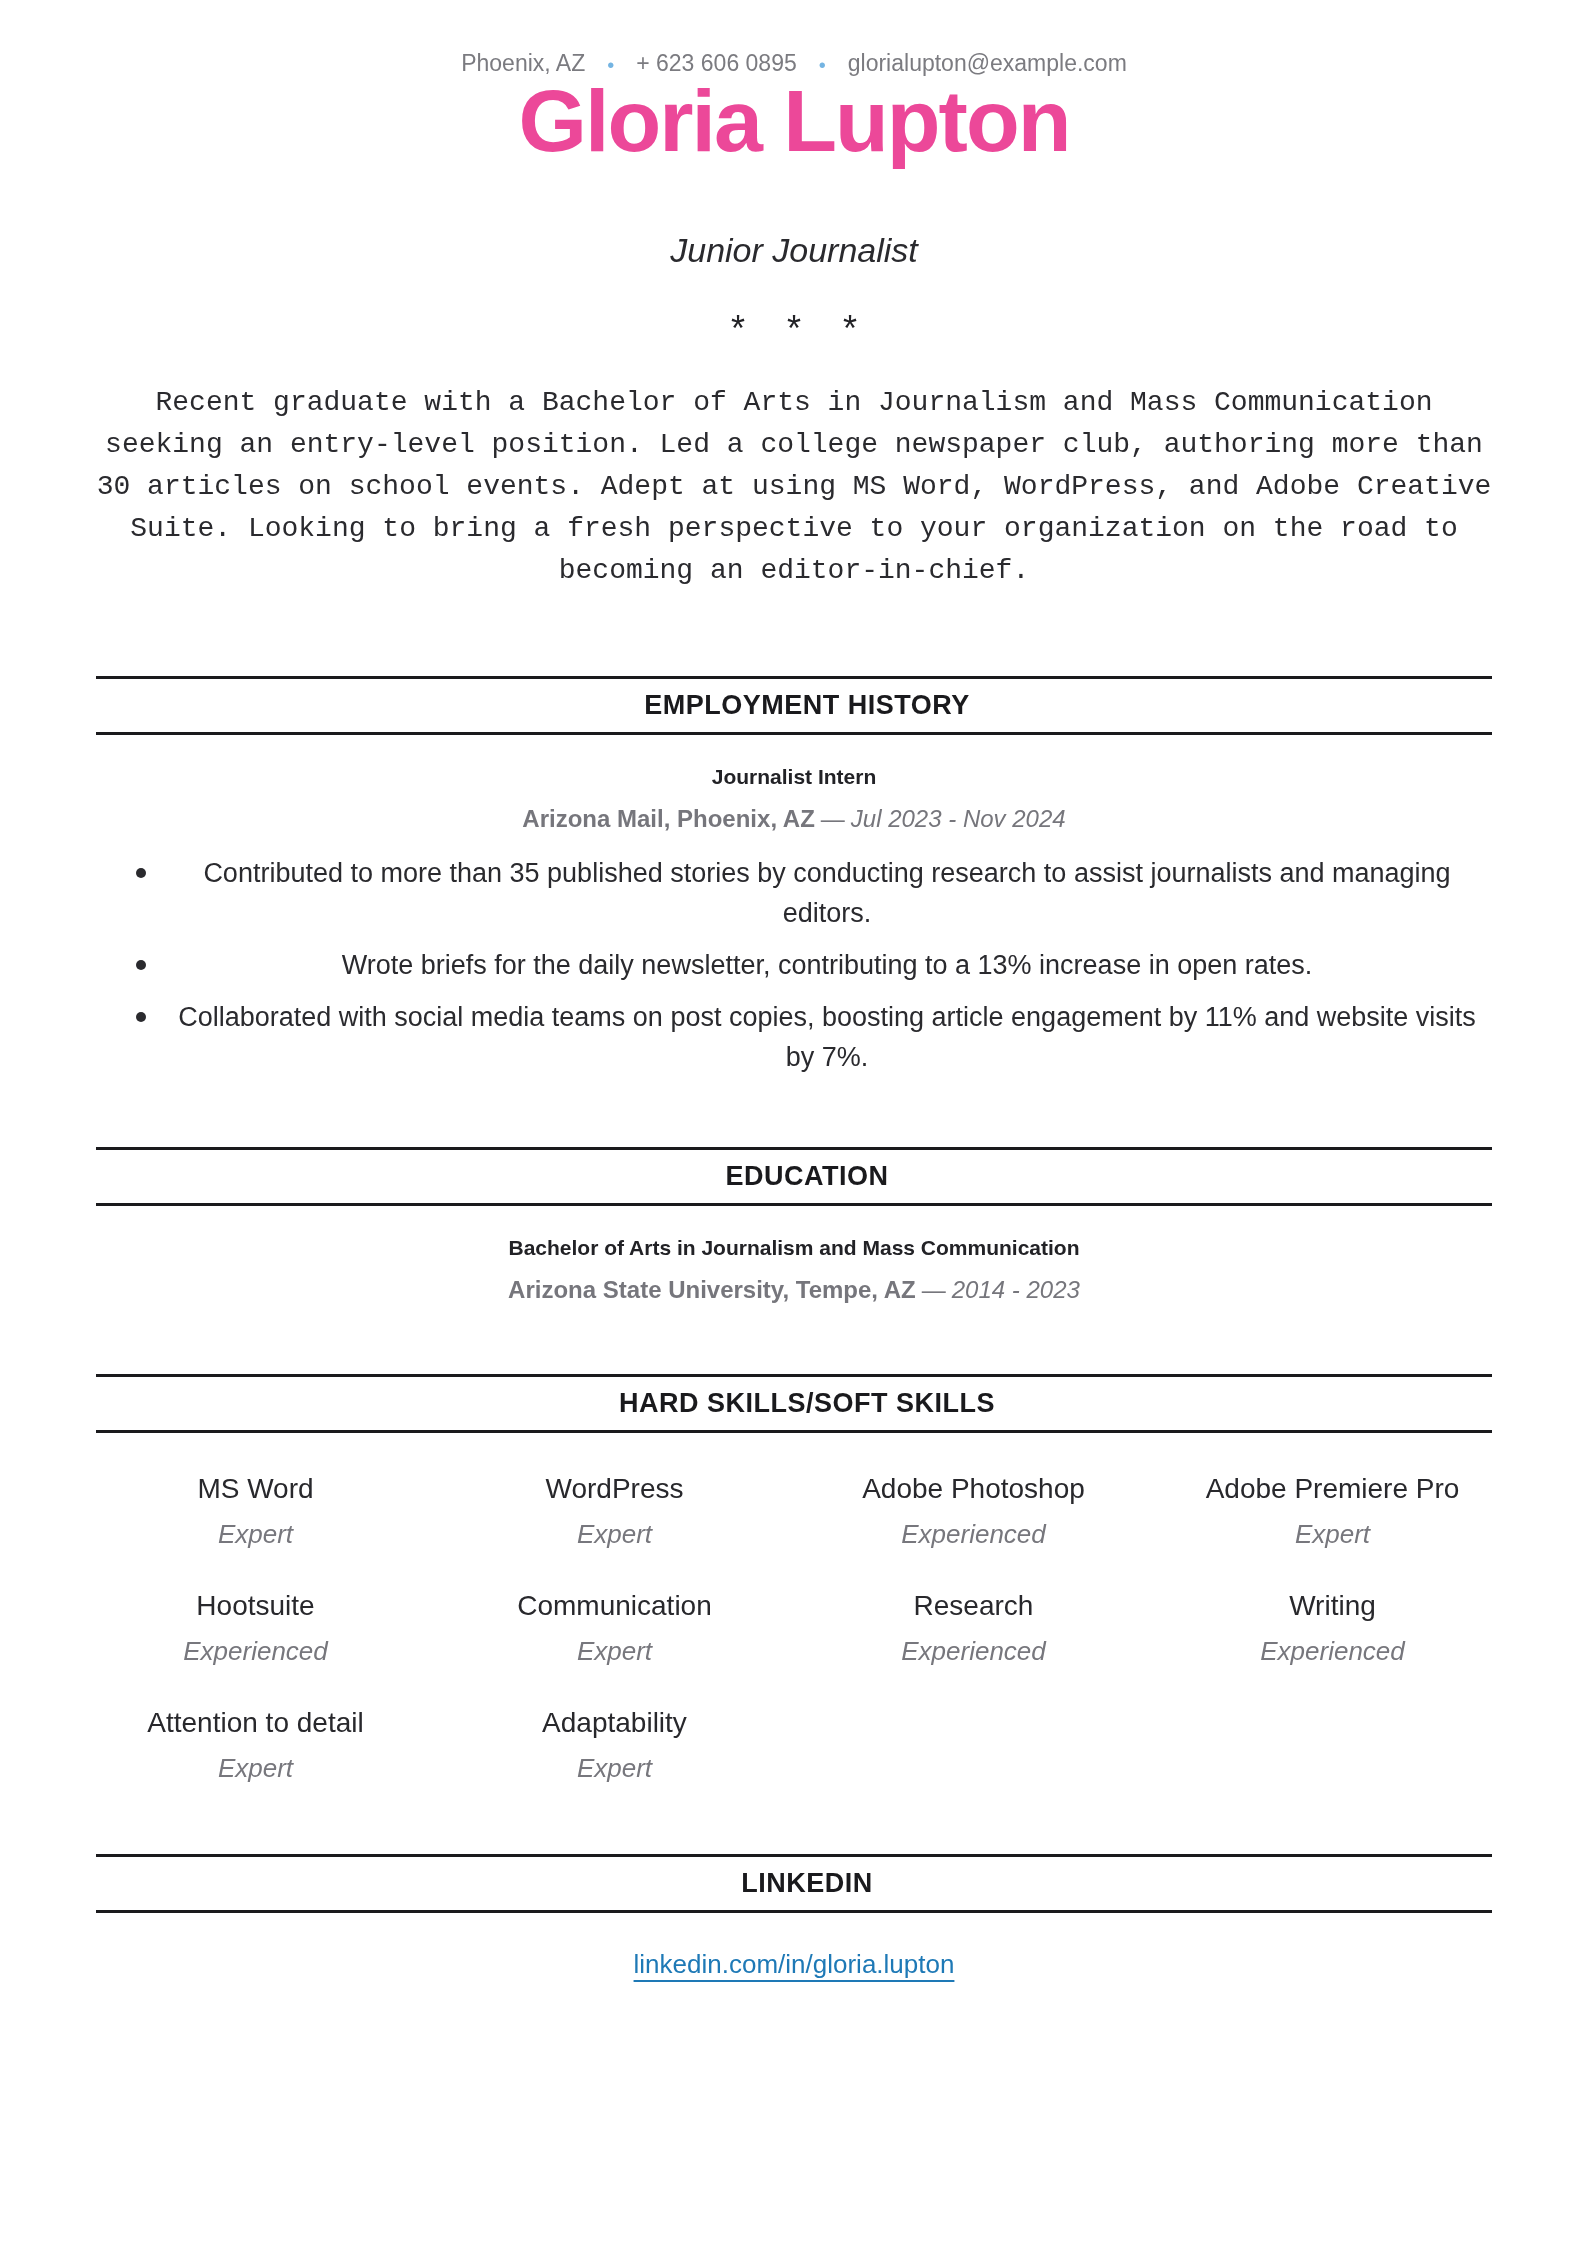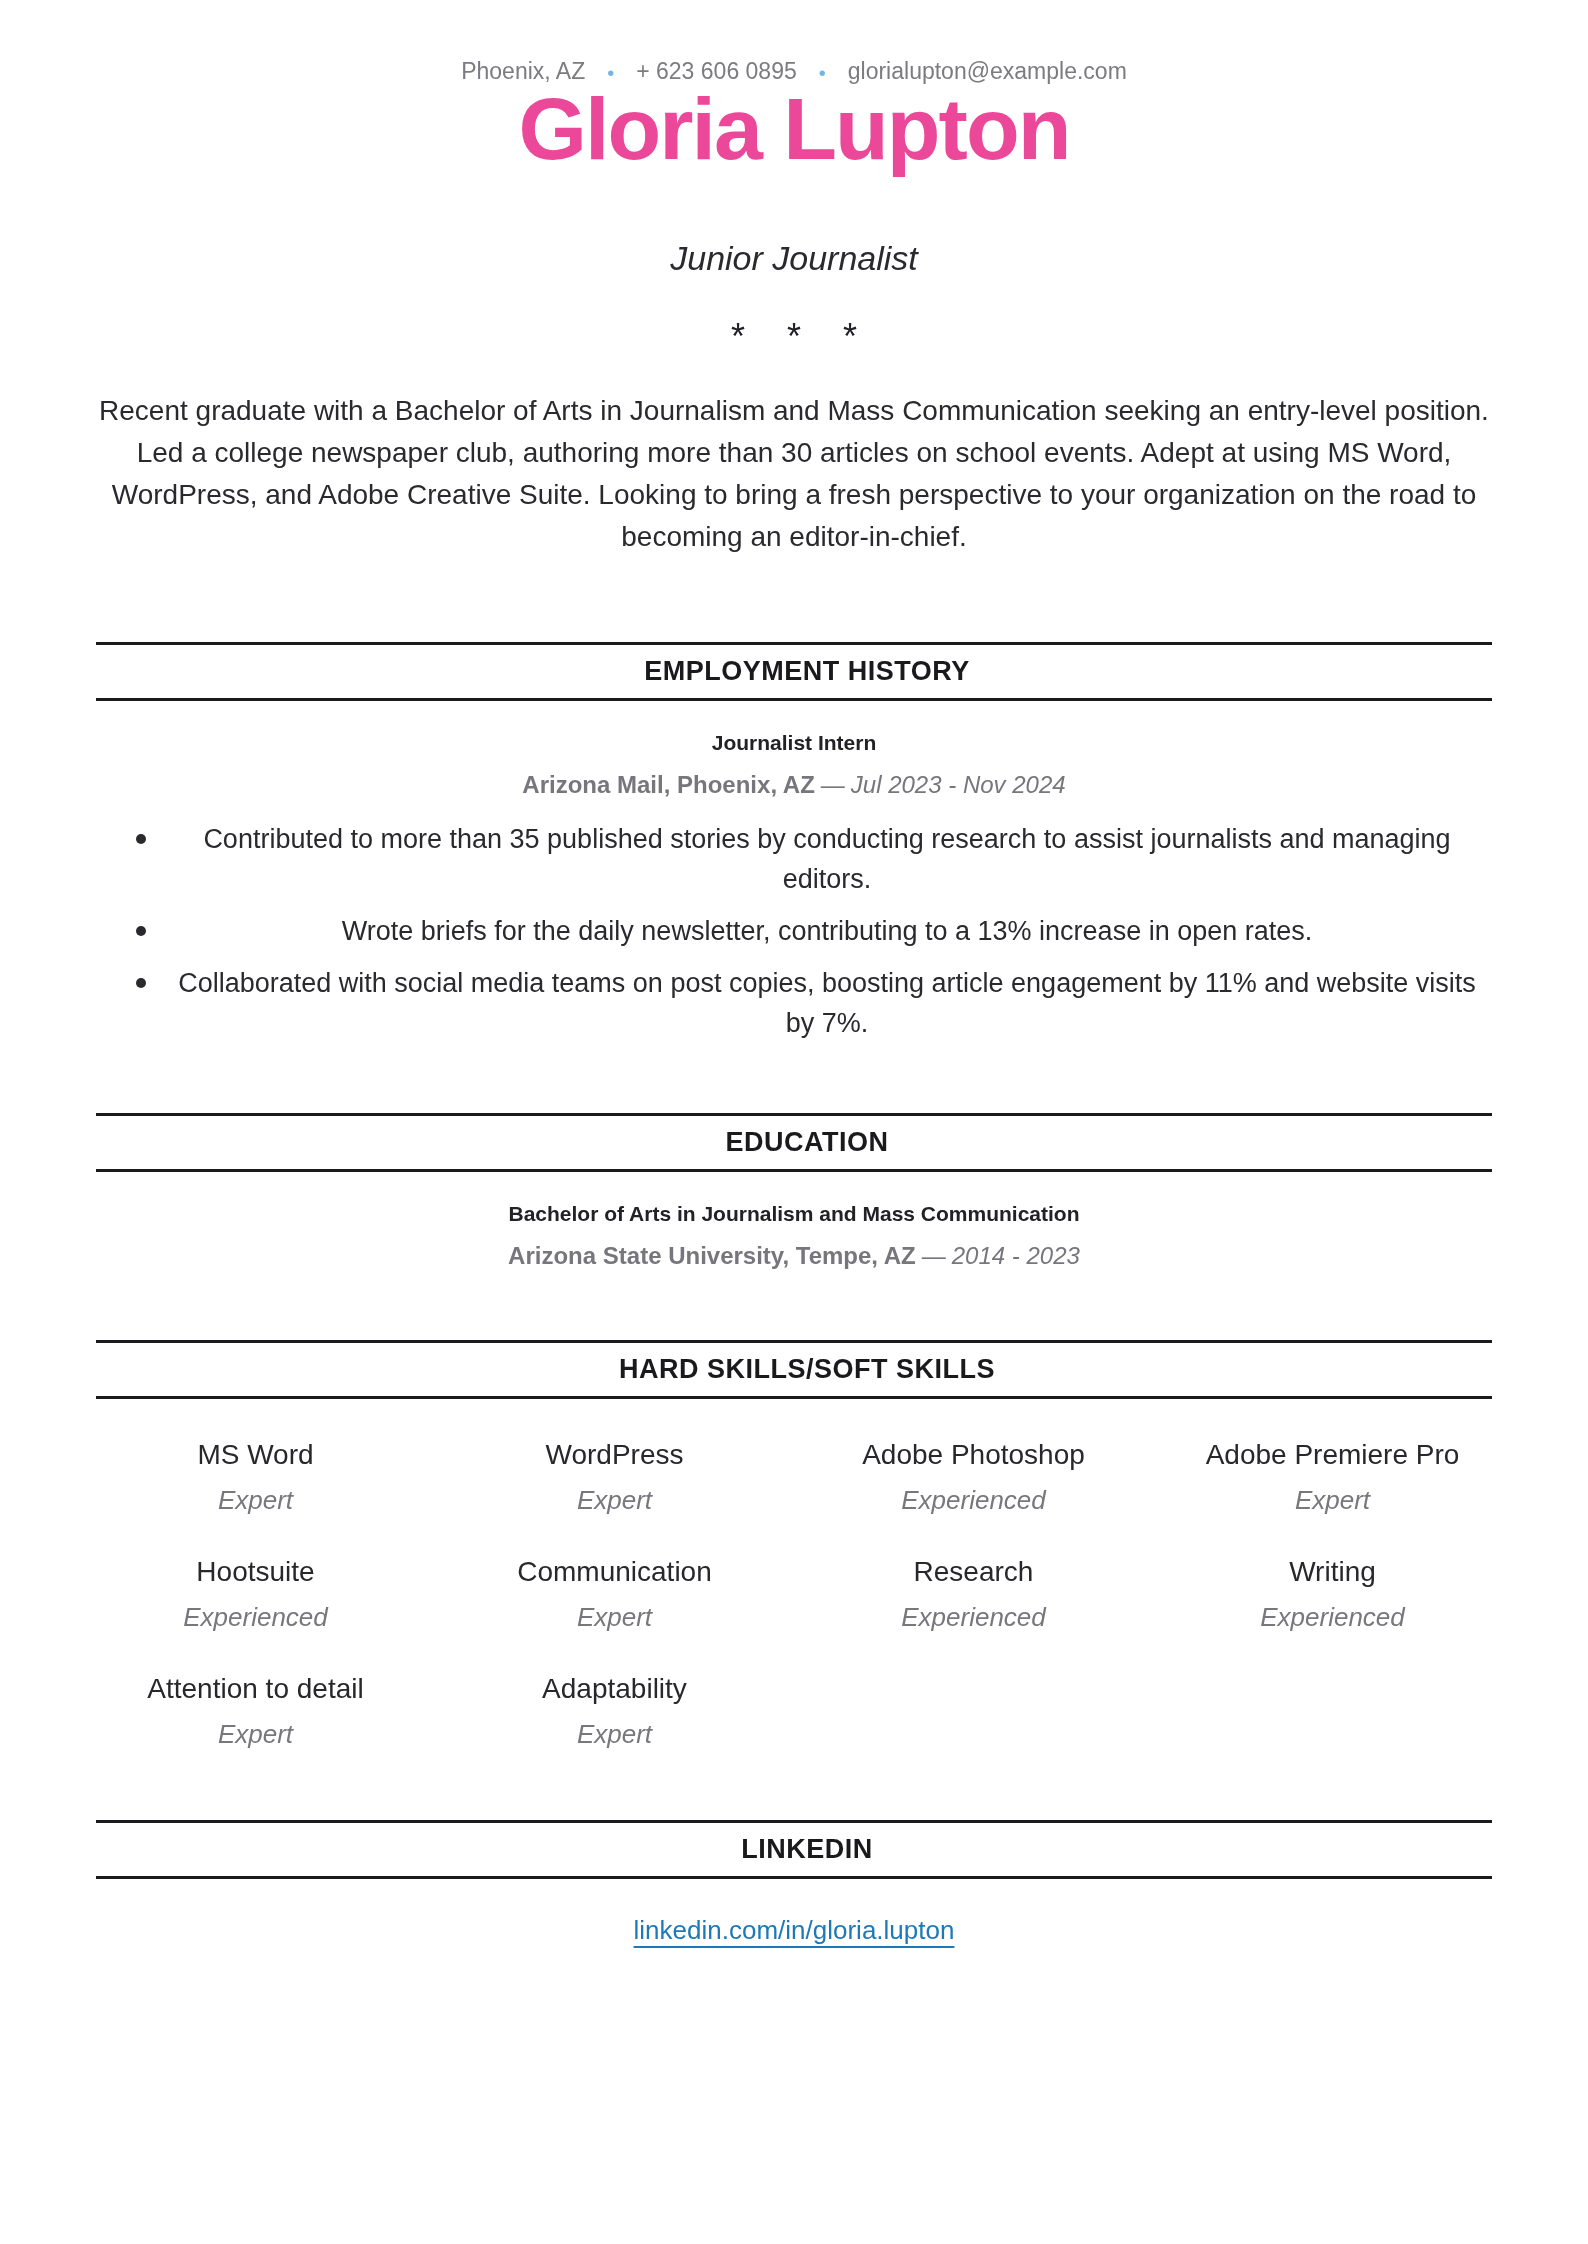--- a/index.html
+++ b/index.html
@@ -6,21 +6,21 @@
   html, body { background: #ffffff; }
   .page {
     width: 1588px;
     height: 2244px;
     background: #ffffff;
     font-family: "Liberation Sans", sans-serif;
     color: #2a2a2e;
     position: relative;
     overflow: hidden;
   }
-  .content { padding: 12px 96px; }
+  .content { padding: 4px 96px; }
 
   
   .contact-row {
     padding-top: 46px;
     display: flex;
     justify-content: center;
     align-items: center;
     gap: 22px;
     font-size: 23px;
     color: #7b7b80;
@@ -57,20 +57,21 @@
     text-indent: 16px;
   }
 
   
   .summary {
     margin-top: 32px;
     font-size: 28px;
     line-height: 42px;
     text-align: center;
     color: #2a2a2e;
+    font-family: Liberation Mono, monospace;
   }
 
   
   .section { margin-top: 84px; text-align: center; }
   .section.tight { margin-top: 70px; }
   .section-band {
     border-top: 3px solid #1a1a1d;
     border-bottom: 3px solid #1a1a1d;
     padding: 11px 0 11px 26px;
   }

